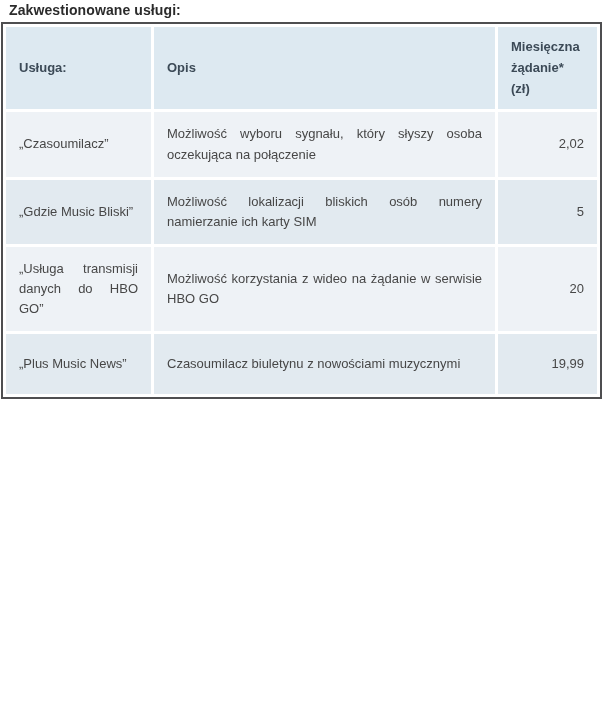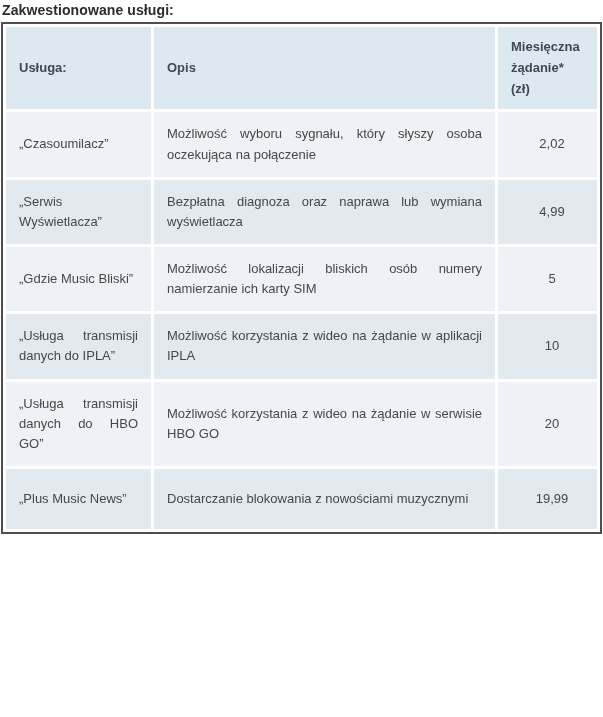--- a/index.html
+++ b/index.html
@@ -22,21 +22,21 @@
   .page {
     width: 603px;
     height: 717px;
     padding: 1px;
     overflow: hidden;
   }
   .title {
     font-size: 14px;
     font-weight: bold;
     color: var(--title-text);
-    padding: 1px 0 4px 1px;
+    padding: 1px 0 4px 8px;
     letter-spacing: 0.1px;
   }
   table.services {
     width: 601px;
     border-collapse: separate;
     border-spacing: 3px;
     background: var(--gap-color);
     border: 2px solid var(--border-color);
     table-layout: fixed;
   }
@@ -57,21 +57,21 @@
     font-size: 13px;
     color: var(--body-text);
     vertical-align: middle;
     padding: 12px 13px;
     line-height: 1.55;
     word-wrap: break-word;
   }
   tbody tr:nth-child(odd)  td { background: var(--row-odd-bg); }
   tbody tr:nth-child(even) td { background: var(--row-even-bg); }
   td:nth-child(1), td:nth-child(2) { text-align: justify; }
-  td:nth-child(3) { padding-left: 22px; text-align: center; }
+  td:nth-child(3) { padding-left: 22px; text-align: right; }
   tbody tr:last-child td { height: 60px; }
 </style>
 </head>
 <body>
 
 <div class="page">
   <div class="title">Zakwestionowane usługi:</div>
 
   <table class="services">
     <colgroup>
@@ -86,40 +86,30 @@
         <th>Miesięczna żądanie* (zł)</th>
       </tr>
     </thead>
     <tbody id="rows-body">
         <tr>
           <td>„Czasoumilacz”</td>
           <td>Możliwość wyboru sygnału, który słyszy osoba oczekująca na połączenie</td>
           <td>2,02</td>
         </tr>
         <tr>
-          <td>„Serwis Wyświetlacza”</td>
-          <td>Bezpłatna diagnoza oraz naprawa lub wymiana wyświetlacza</td>
-          <td>4,99</td>
-        </tr>
-        <tr>
           <td>„Gdzie Music Bliski”</td>
           <td>Możliwość lokalizacji bliskich osób numery namierzanie ich karty SIM</td>
           <td>5</td>
-        </tr>
-        <tr>
-          <td>„Usługa transmisji danych do IPLA”</td>
-          <td>Możliwość korzystania z wideo na żądanie w aplikacji IPLA</td>
-          <td>10</td>
         </tr>
         <tr>
           <td>„Usługa transmisji danych do HBO GO”</td>
           <td>Możliwość korzystania z wideo na żądanie w serwisie HBO GO</td>
           <td>20</td>
         </tr>
         <tr>
           <td>„Plus Music News”</td>
-          <td>Dostarczanie blokowania z nowościami muzycznymi</td>
+          <td>Czasoumilacz biuletynu z nowościami muzycznymi</td>
           <td>19,99</td>
         </tr>
       </tbody>
   </table>
 
 </div>
 
 </body></html>

